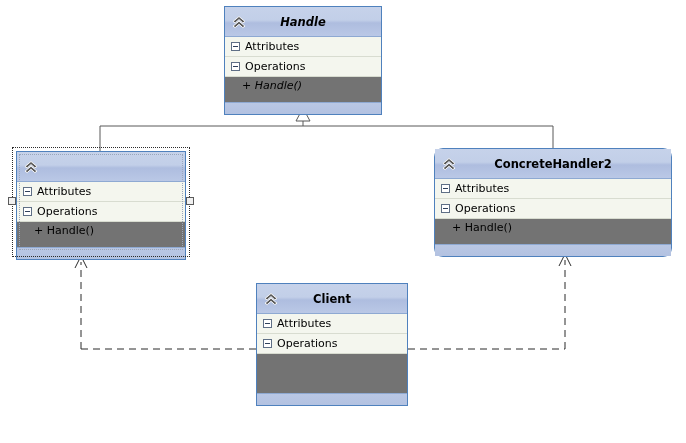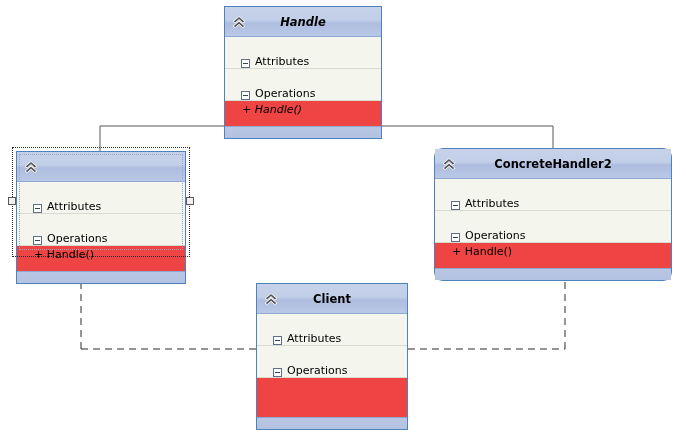--- a/index.html
+++ b/index.html
@@ -73,24 +73,24 @@
     left: 6px;
     top: 50%;
     transform: translateY(-50%);
     width: 16px;
     height: 16px;
     display: block;
   }
 
   .uml-section {
     box-sizing: border-box;
-    height: 32px;
+    height: 20px;
     display: flex;
-    align-items: flex-end;
-    padding-left: 16px;
+    align-items: center;
+    padding-left: 6px;
     background: #f4f6ee;
     border-bottom: 1px solid #d8dcd0;
   }
   .uml-section-label {
     margin-left: 5px;
     font-size: 11px;
     color: #000000;
   }
 
   
@@ -107,21 +107,21 @@
     content: "";
     position: absolute;
     left: 1px;
     right: 1px;
     top: 3px;
     height: 1px;
     background: #30415c;
   }
 
   .uml-members {
-    background: #ef4444;
+    background: #737373;
     padding: 1px 0 2px 0;
   }
   .uml-member {
     font-size: 11px;
     padding: 0 0 0 17px;
     line-height: 15px;
     white-space: nowrap;
     color: #000000;
   }
   .uml-member.abstract {

